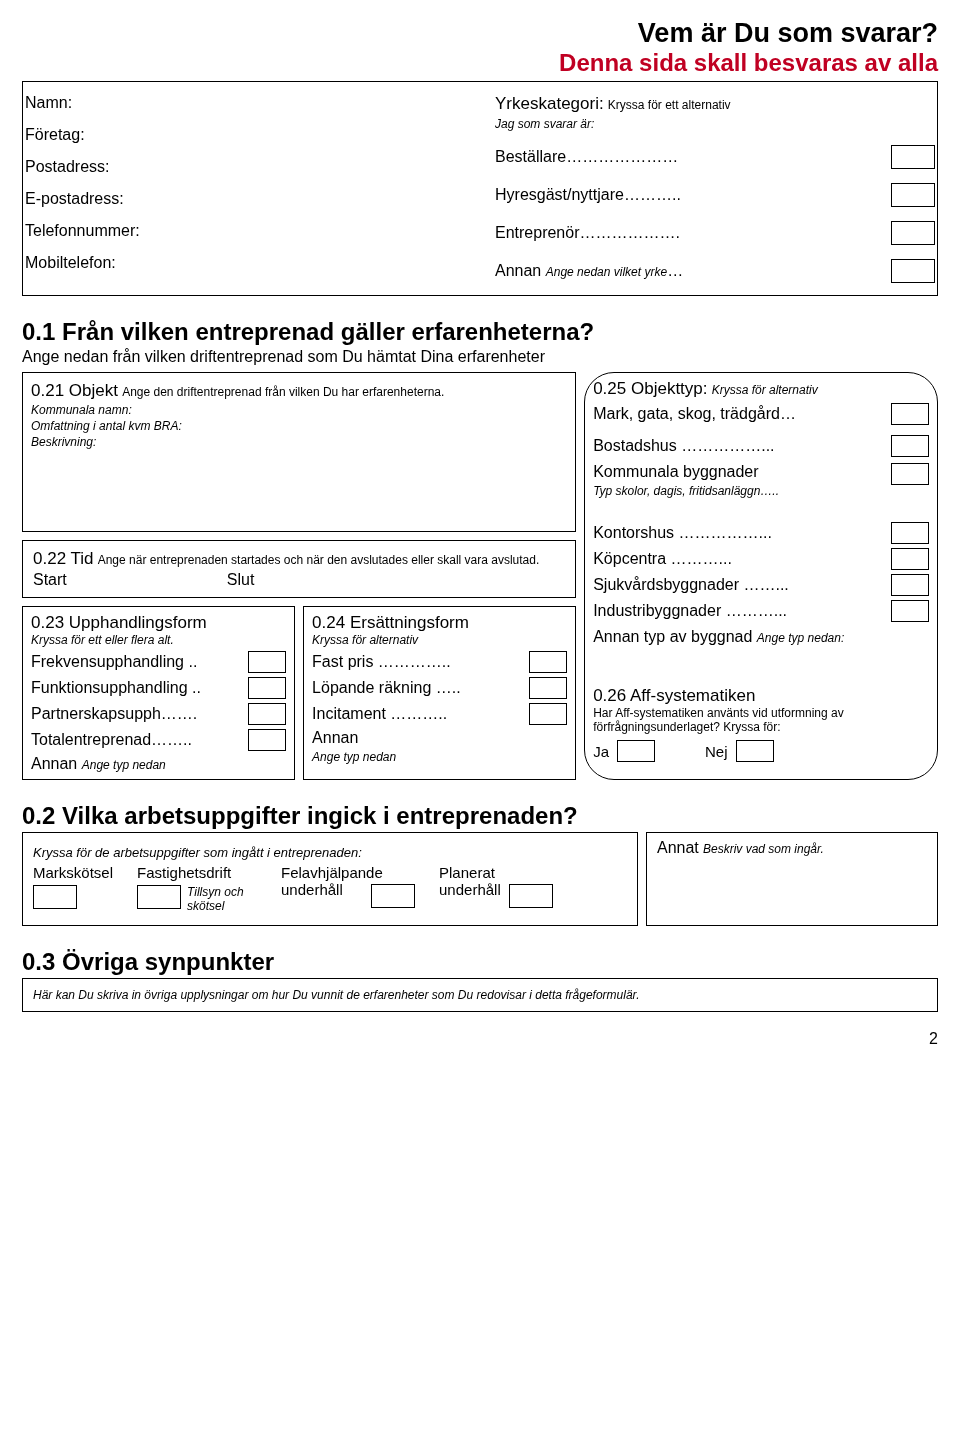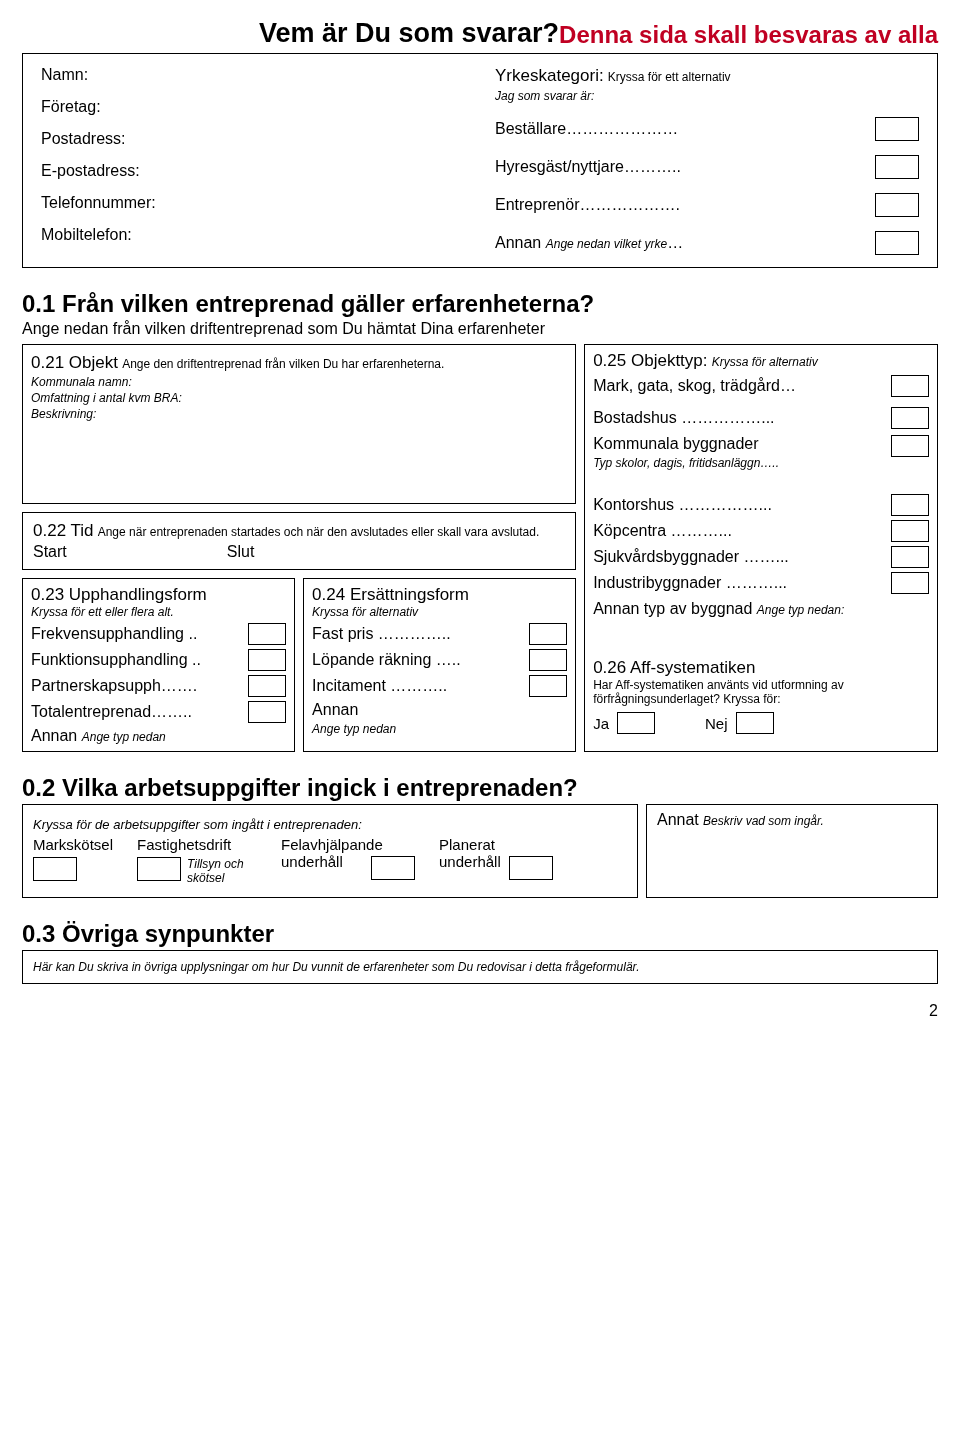--- a/index.html
+++ b/index.html
@@ -5,36 +5,36 @@
   body {
     font-family: Arial, Helvetica, sans-serif;
     background: #fff;
     margin: 0;
     padding: 18px 22px;
     width: 960px;
     box-sizing: border-box;
     color: #000;
     font-size: 15px;
   }
-  .header-row { display: flex; justify-content: flex-end; align-items: flex-end; margin-bottom: 4px; }
+  .header-row { display: flex; justify-content: flex-start; align-items: flex-end; margin-bottom: 4px; flex-direction: column; }
   .hdr-left { font-size: 27px; font-weight: bold; color: #000; }
   .hdr-right { font-size: 24px; font-weight: bold; color: #c00022; }
-  .box { border: 1.5px solid #000; padding: 8px 18px; box-sizing: border-box; }
+  .box { border: 1.5px solid #000; padding: 8px 2px; box-sizing: border-box; }
   .top-box { display: flex; gap: 30px; }
   .top-col { flex: 1; display: flex; flex-direction: column; gap: 14px; padding-top:4px; padding-bottom:4px;}
   .field-line { font-size: 16px; }
   .yk-line { display: flex; justify-content: space-between; align-items: center; }
   .yk-label { font-size: 16px; }
   .small { font-size: 12px; }
   .chk { width: 42px; height: 22px; border: 1.5px solid #000; background:#fff; flex-shrink:0; }
   .sec-h { font-size: 24px; font-weight: bold; margin: 22px 0 2px 0; }
   .sec-sub { font-size: 16px; margin-bottom: 6px; }
   .grid01 { display: flex; gap: 8px; }
   .col-left01 { flex: 1.65; display: flex; flex-direction: column; gap: 8px; }
-  .col-right01 { flex: 1; }
+  .col-right01 { flex: 1; border-radius: 30px; }
   .box21 { padding: 8px 8px; display:flex; flex-direction:column; gap:2px; min-height:160px;}
   .box22 { padding: 8px 10px; }
   .row23 { display: flex; gap: 8px; }
   .box23, .box24 { flex: 1; padding: 6px 8px; }
   .opt-line { display: flex; justify-content: space-between; align-items: center; margin: 4px 0; }
   .opt-label { font-size: 16px; }
   .chk-sm { width: 36px; height: 20px; border: 1.5px solid #000; background:#fff; flex-shrink:0;}
   .box25 { padding: 6px 8px; min-height: 330px; }
   .h-sub { font-size: 17px; }
   .italic { font-style: italic; }

